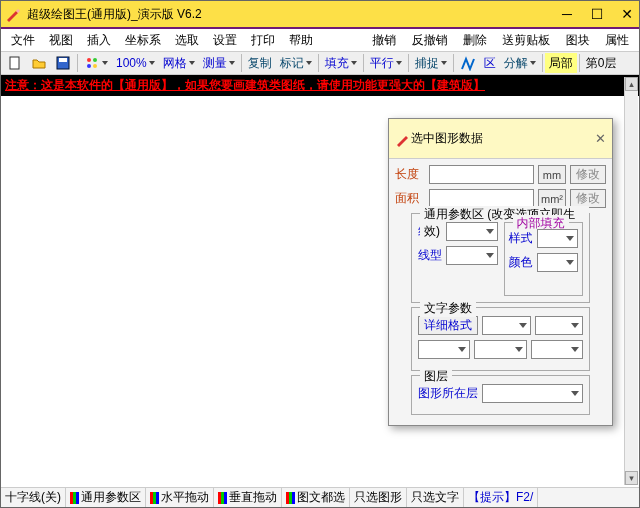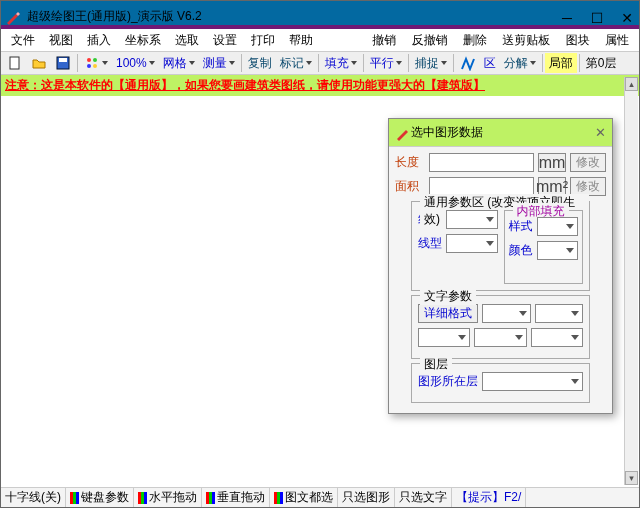--- a/index.html
+++ b/index.html
@@ -1,48 +1,48 @@
 <!DOCTYPE html>
 <html><head>
 <meta charset="utf-8">
 <style>
 *{box-sizing:border-box;margin:0;padding:0;font-family:"Microsoft YaHei","SimSun",sans-serif;font-size:12px}
 body{width:640px;height:508px;overflow:hidden;background:#fff;border:1px solid #666;position:relative}
-.titlebar{height:28px;background:#0369a1;display:flex;align-items:flex-end;padding:0 4px;border-bottom:4px solid #701a75}
+.titlebar{height:28px;background:#fde047;display:flex;align-items:center;padding:0 4px;border-bottom:2px solid #701a75}
 .titlebar .app-icon{width:16px;height:16px;margin-right:6px}
 .titlebar .title{flex:1;color:#000}
 .titlebar .win-btns{display:flex;gap:14px;align-items:center}
 .titlebar .win-btns div{width:16px;height:14px;display:flex;align-items:center;justify-content:center;cursor:pointer;font-size:14px}
 .menubar{height:22px;display:flex;align-items:center;padding:0 4px;gap:2px}
 .menubar .ml,.menubar .mr span{padding:0 6px;cursor:pointer}
 .menubar .spacer{flex:1}
 .toolbar{height:24px;background:#efefef;border-top:1px solid #ccc;border-bottom:1px solid #ccc;display:flex;align-items:center;padding:8px 2px;overflow:hidden}
 .tbtn{height:20px;display:flex;align-items:center;padding:0 3px;border:1px solid transparent;cursor:pointer;white-space:nowrap}
 .tdrop{display:inline-block;width:0;height:0;border-left:3px solid transparent;border-right:3px solid transparent;border-top:4px solid #444;margin-left:2px}
 .sep{width:1px;height:18px;background:#bbb;margin:0 2px}
 .blue{color:#0000d0}
 .purple{color:#0c4a6e}
-.notice{color:#ff0000;background:#bef264;padding:2px 4px;text-decoration:underline;font-weight:bold}
+.notice{color:#ff0000;background:#000000;padding:2px 4px;text-decoration:underline;font-weight:bold}
 .credit{color:#ff0000;padding:2px 4px}
 .canvas{position:absolute;left:1px;right:16px;top:96px;bottom:22px;background:#fff}
 .scroll-v{position:absolute;right:1px;top:76px;bottom:22px;width:14px;background:#f0f0f0;border-left:1px solid #ccc}
 .scroll-btn{height:14px;background:#e0e0e0;border:1px solid #aaa;display:flex;align-items:center;justify-content:center;font-size:9px;color:#555}
 .statusbar{position:absolute;left:0;right:0;bottom:0;height:20px;background:#f4f4f4;border-top:1px solid #ccc;display:flex;align-items:center;overflow:hidden}
 .stat{padding:0 4px;border-right:1px solid #ccc;white-space:nowrap;display:flex;align-items:center;gap:2px;height:100%}
 .rgb{display:inline-flex}.rgb i{width:3px;height:12px}.rgb .r{background:#f00}.rgb .g{background:#0c0}.rgb .b{background:#00f}
 .panel{position:absolute;left:387px;top:117px;width:225px;background:#f4f4f4;border:1px solid #888;box-shadow:3px 3px 8px rgba(0,0,0,.35)}
-.panel-title{height:28px;display:flex;align-items:center;padding:0 6px;background:#bef264;border-bottom:1px solid #ccc}
+.panel-title{height:40px;display:flex;align-items:center;padding:0 6px;background:#fef9c3;border-bottom:1px solid #ccc}
 .panel-title .pt{flex:1}
 .panel-title .px{cursor:pointer;color:#666;font-size:13px}
 .panel-body{padding:6px}
 .row{display:flex;align-items:center;gap:4px;margin-bottom:5px}
 .row .lbl{color:#c2410c;min-width:30px}
 .row .blbl{color:#0000d0}
 .inp{flex:1;height:19px;border:1px solid #888;background:#fff}
-.unit{width:28px;height:19px;border:1px solid #888;background:#eee;display:flex;align-items:center;justify-content:center;font-size:16px;color:#444}
+.unit{width:28px;height:19px;border:1px solid #888;background:#eee;display:flex;align-items:center;justify-content:center;font-size:11px;color:#444}
 .btn{height:19px;padding:0 5px;border:1px solid #888;background:#efefef;color:#888;display:flex;align-items:center;cursor:pointer}
 .grp{border:1px solid #aaa;margin:4px 16px;padding:8px 6px 6px;position:relative}
 .grp .gt{position:absolute;top:-8px;left:8px;background:#f4f4f4;padding:0 4px;color:#000}
 .sel{height:19px;border:1px solid #888;background:#fff;position:relative;flex:1;min-width:40px}
 .sel::after{content:"";position:absolute;right:3px;top:6px;width:0;height:0;border-left:4px solid transparent;border-right:4px solid transparent;border-top:5px solid #555}
 .pair{display:flex;gap:6px}
 .pair .col{flex:1}
 .pencil{width:16px;height:16px}
 .ico{width:16px;height:16px;display:inline-block}
 </style>
@@ -254,21 +254,21 @@
 </div>
 
 <div class="statusbar">
   <div class="stat">十字线(关)</div>
   <div class="stat">
       <span class="rgb">
         <i class="r"></i>
         <i class="g"></i>
         <i class="b"></i>
       </span>
-      <span>键盘参数</span>
+      <span>通用参数区</span>
     </div>
   <div class="stat">
       <span class="rgb">
         <i class="r"></i>
         <i class="g"></i>
         <i class="b"></i>
       </span>
       <span>水平拖动</span>
     </div>
   <div class="stat">

